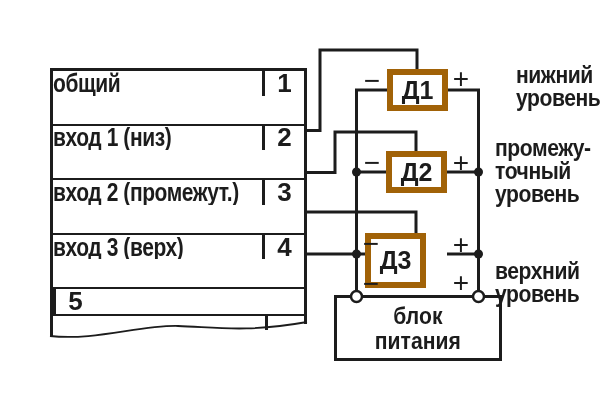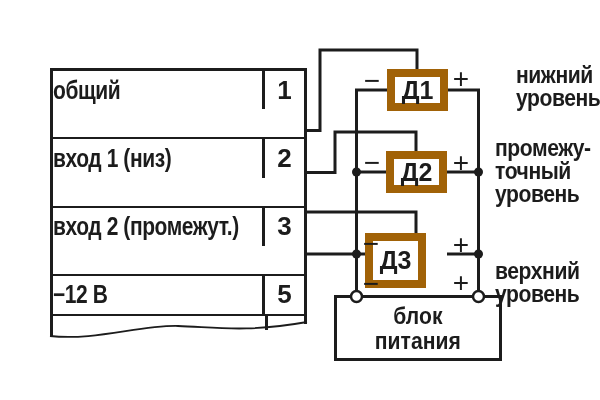--- a/index.html
+++ b/index.html
@@ -20,21 +20,21 @@
     transform:scaleX(0.84);transform-origin:left center;letter-spacing:-0.5px;
   }
   .t-num{
     width:39px;border-left:3px solid #1c1c1c;display:flex;
     align-items:center;justify-content:center;
     font-size:26px;font-weight:bold;
   }
 
   
   .dev-box{
-    position:absolute;box-sizing:border-box;border:8px solid #a16207;background:#fff;
+    position:absolute;box-sizing:border-box;border:6px solid #a16207;background:#fff;
     display:flex;align-items:center;justify-content:center;
     font-size:25px;font-weight:bold;z-index:3;
   }
   #d1{left:387px;top:69px;width:61px;height:42px;}
   #d2{left:386px;top:151px;width:61px;height:42px;}
   #d3{left:365px;top:233px;width:61px;height:55px;}
 
   .psu-box{
     position:absolute;left:334px;top:295px;width:168px;height:66px;
     box-sizing:border-box;border:3px solid #1c1c1c;background:#fff;
@@ -83,22 +83,25 @@
       <div class="t-num">2</div>
     </div>
     <div class="t-row">
       <div class="t-label">
           <span>вход 2 (промежут.)</span>
         </div>
       <div class="t-num">3</div>
     </div>
     <div class="t-row">
       <div class="t-label">
-          <span>−12 В</span>
+          <span>вход 3 (верх)</span>
         </div>
+      <div class="t-num">4</div>
+    </div>
+    <div class="t-row">
       <div class="t-num">5</div>
     </div>
   </div>
 
   <div class="dev-box" id="d1">
     <span>Д1</span>
   </div>
   <div class="dev-box" id="d2">
     <span>Д2</span>
   </div>

